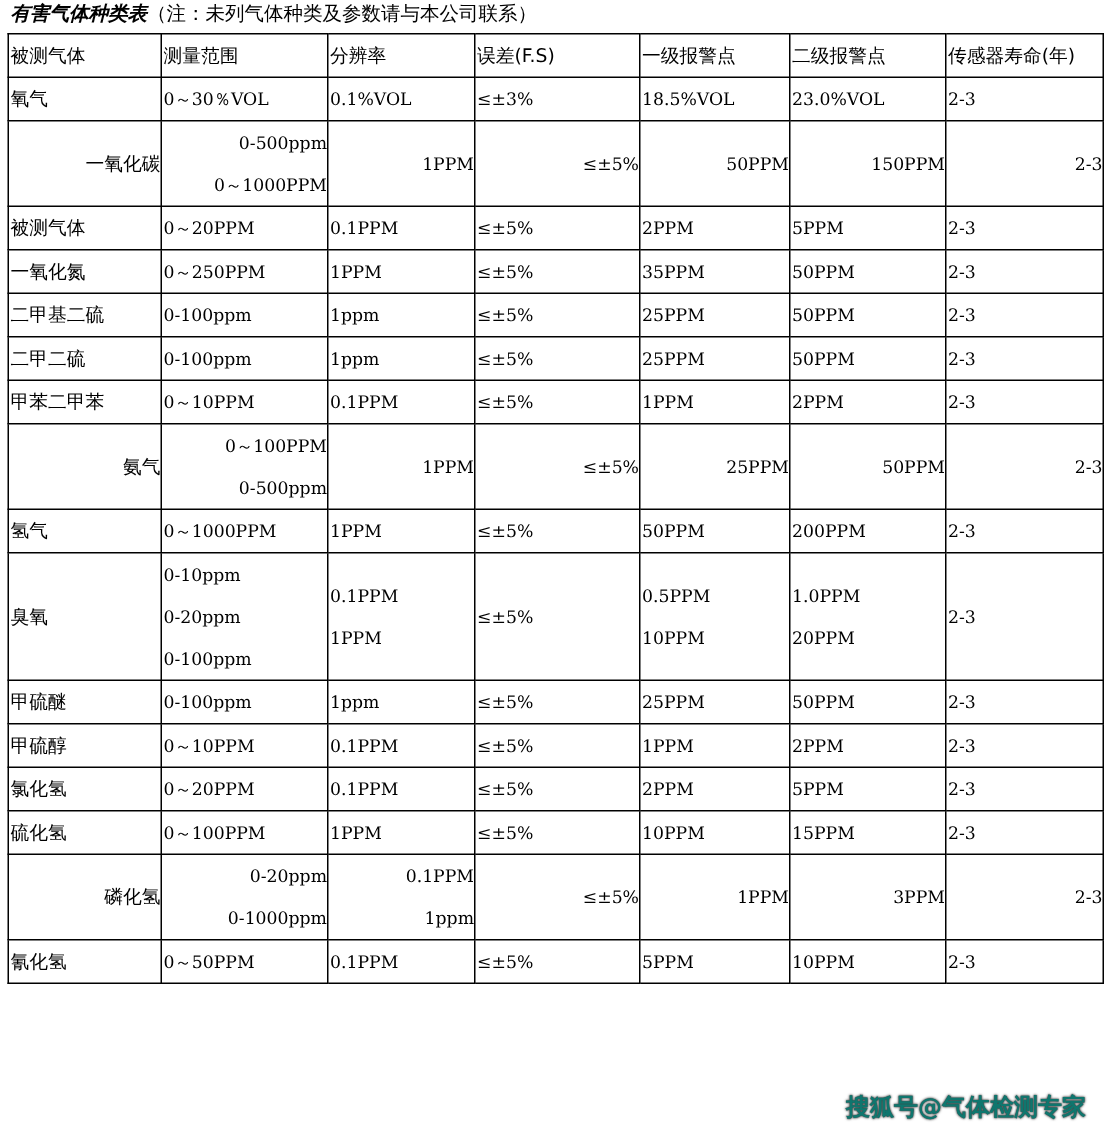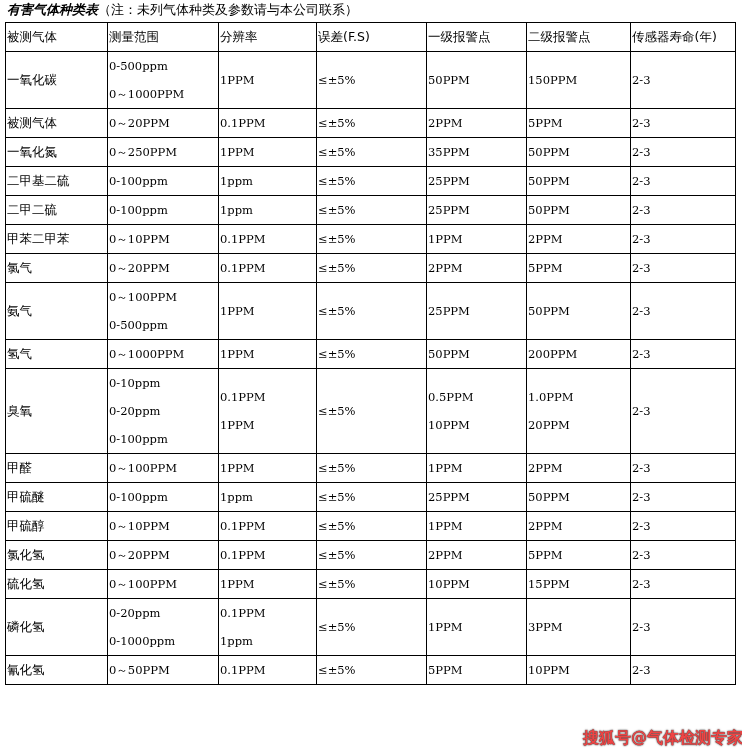--- a/index.html
+++ b/index.html
@@ -9,24 +9,24 @@
              font-family: "DejaVu Sans", sans-serif; white-space: nowrap; }
     .title b { font-weight: bold; font-style: italic; }
     .title .note { font-weight: normal; }
     table { position: absolute; left: 5px; top: 22px; border-collapse: collapse;
             table-layout: fixed; width: 730px; }
     td { border: 1px solid #000; padding: 0 0 0 1px; vertical-align: middle;
          font-size: 11.5px; line-height: 28px; white-space: nowrap; overflow: hidden; }
     td.zh { font-family: "DejaVu Sans", sans-serif; font-size: 12.5px; }
     td .line { display: block; line-height: 28px; }
     tr.h1 td { height: 27px; }
-    tr.h2 td { height: 56px; }
+    tr.h2 td { height: 56px; text-align: right; }
     tr.h3 td { height: 82px; }
-    .watermark { position: absolute; left: 583px; top: 728px; font-size: 16px;
-                 font-family: "DejaVu Sans", sans-serif; color: #ef4444;
+    .watermark { position: absolute; left: 564px; top: 728px; font-size: 16px;
+                 font-family: "DejaVu Sans", sans-serif; color: #0f766e;
                  text-shadow: 0 0 2px #444, 0 0 1px #222; font-weight: bold; white-space: nowrap; text-align: right; }
   </style>
 </head>
 <body>
 
 <div class="title">
   <b>有害气体种类表</b><span class="note">（注：未列气体种类及参数请与本公司联系）</span>
 </div>
 
 <table>
@@ -44,20 +44,37 @@
       <td class="zh">被测气体</td>
       <td class="zh">测量范围</td>
       <td class="zh">分辨率</td>
       <td class="zh">误差(F.S)</td>
       <td class="zh">一级报警点</td>
       <td class="zh">二级报警点</td>
       <td class="zh">传感器寿命(年)</td>
     </tr>
   </thead>
   <tbody id="tbody">
+      <tr class="h1">
+        <td class="zh">氧气</td>
+        <td>
+          <span class="line">0～30％VOL</span>
+        </td>
+        <td>
+          <span class="line">0.1%VOL</span>
+        </td>
+        <td>≤±3%</td>
+        <td>
+          <span class="line">18.5%VOL</span>
+        </td>
+        <td>
+          <span class="line">23.0%VOL</span>
+        </td>
+        <td>2-3</td>
+      </tr>
       <tr class="h2">
         <td class="zh">一氧化碳</td>
         <td>
           <span class="line">0-500ppm</span>
           <span class="line">0～1000PPM</span>
         </td>
         <td>
           <span class="line">1PPM</span>
         </td>
         <td>≤±5%</td>
@@ -144,37 +161,20 @@
         </td>
         <td>
           <span class="line">0.1PPM</span>
         </td>
         <td>≤±5%</td>
         <td>
           <span class="line">1PPM</span>
         </td>
         <td>
           <span class="line">2PPM</span>
-        </td>
-        <td>2-3</td>
-      </tr>
-      <tr class="h1">
-        <td class="zh">氯气</td>
-        <td>
-          <span class="line">0～20PPM</span>
-        </td>
-        <td>
-          <span class="line">0.1PPM</span>
-        </td>
-        <td>≤±5%</td>
-        <td>
-          <span class="line">2PPM</span>
-        </td>
-        <td>
-          <span class="line">5PPM</span>
         </td>
         <td>2-3</td>
       </tr>
       <tr class="h2">
         <td class="zh">氨气</td>
         <td>
           <span class="line">0～100PPM</span>
           <span class="line">0-500ppm</span>
         </td>
         <td>
@@ -218,37 +218,20 @@
           <span class="line">1PPM</span>
         </td>
         <td>≤±5%</td>
         <td>
           <span class="line">0.5PPM</span>
           <span class="line">10PPM</span>
         </td>
         <td>
           <span class="line">1.0PPM</span>
           <span class="line">20PPM</span>
-        </td>
-        <td>2-3</td>
-      </tr>
-      <tr class="h1">
-        <td class="zh">甲醛</td>
-        <td>
-          <span class="line">0～100PPM</span>
-        </td>
-        <td>
-          <span class="line">1PPM</span>
-        </td>
-        <td>≤±5%</td>
-        <td>
-          <span class="line">1PPM</span>
-        </td>
-        <td>
-          <span class="line">2PPM</span>
         </td>
         <td>2-3</td>
       </tr>
       <tr class="h1">
         <td class="zh">甲硫醚</td>
         <td>
           <span class="line">0-100ppm</span>
         </td>
         <td>
           <span class="line">1ppm</span>

